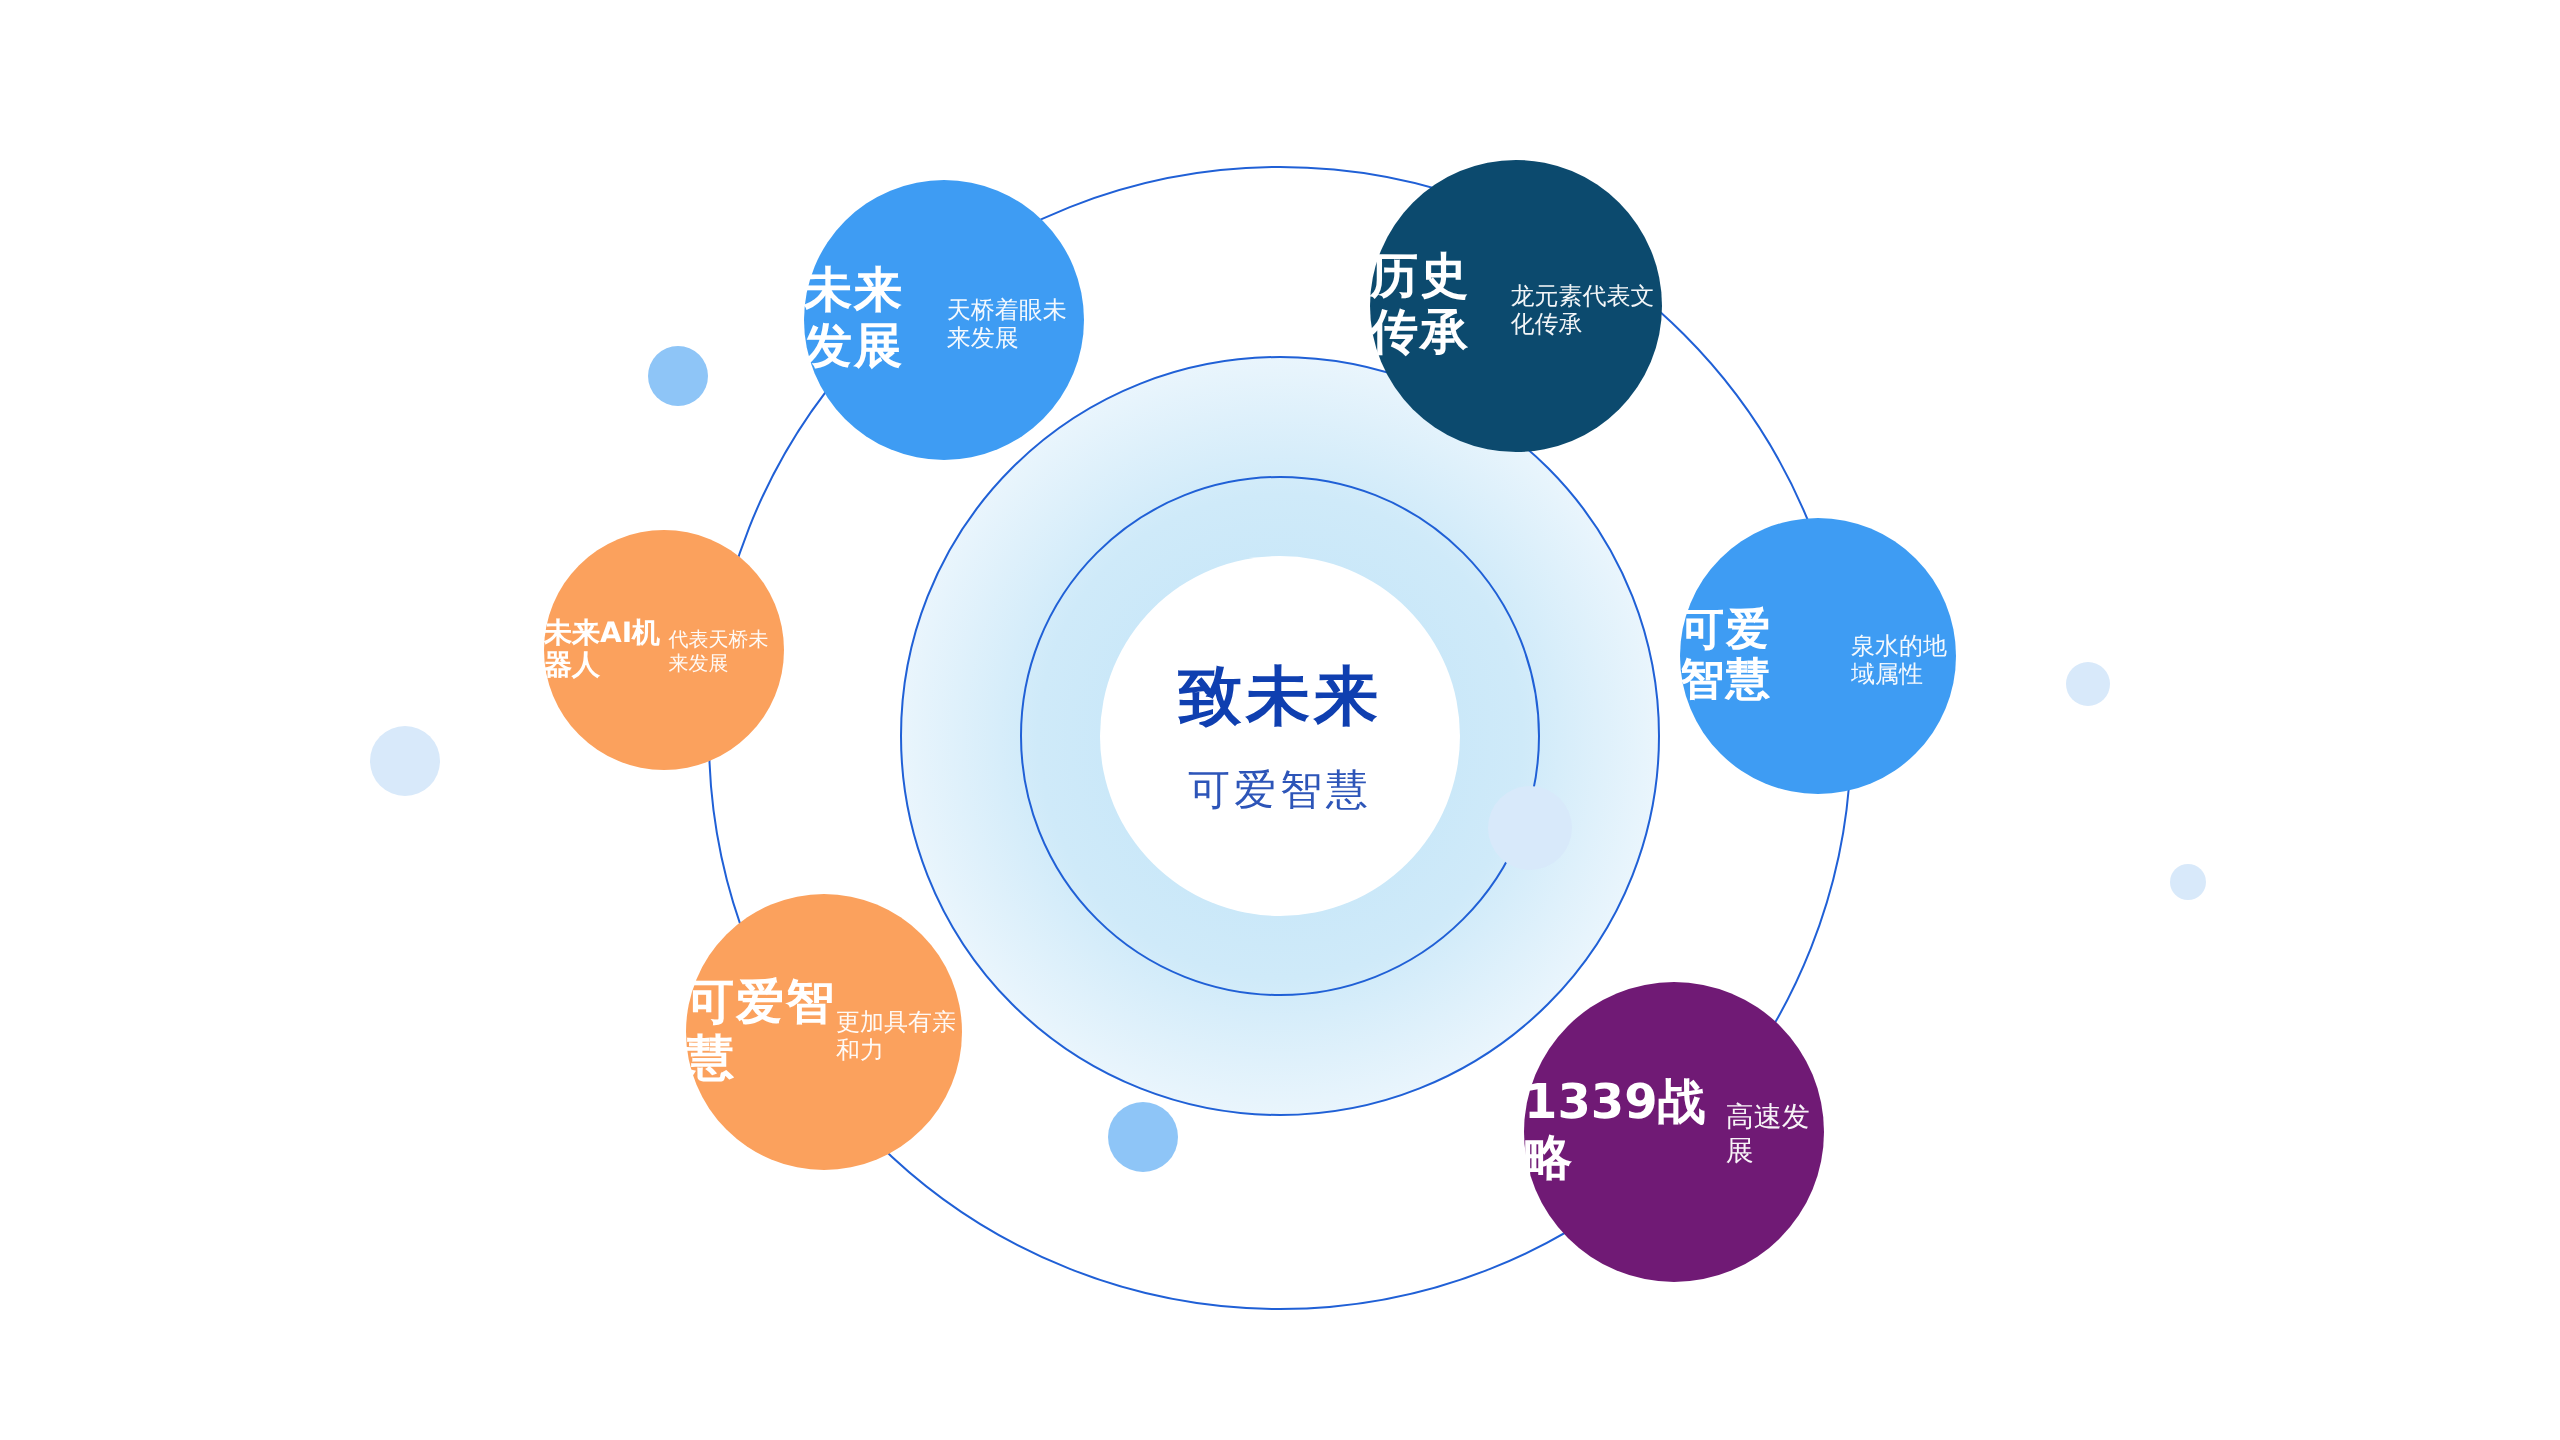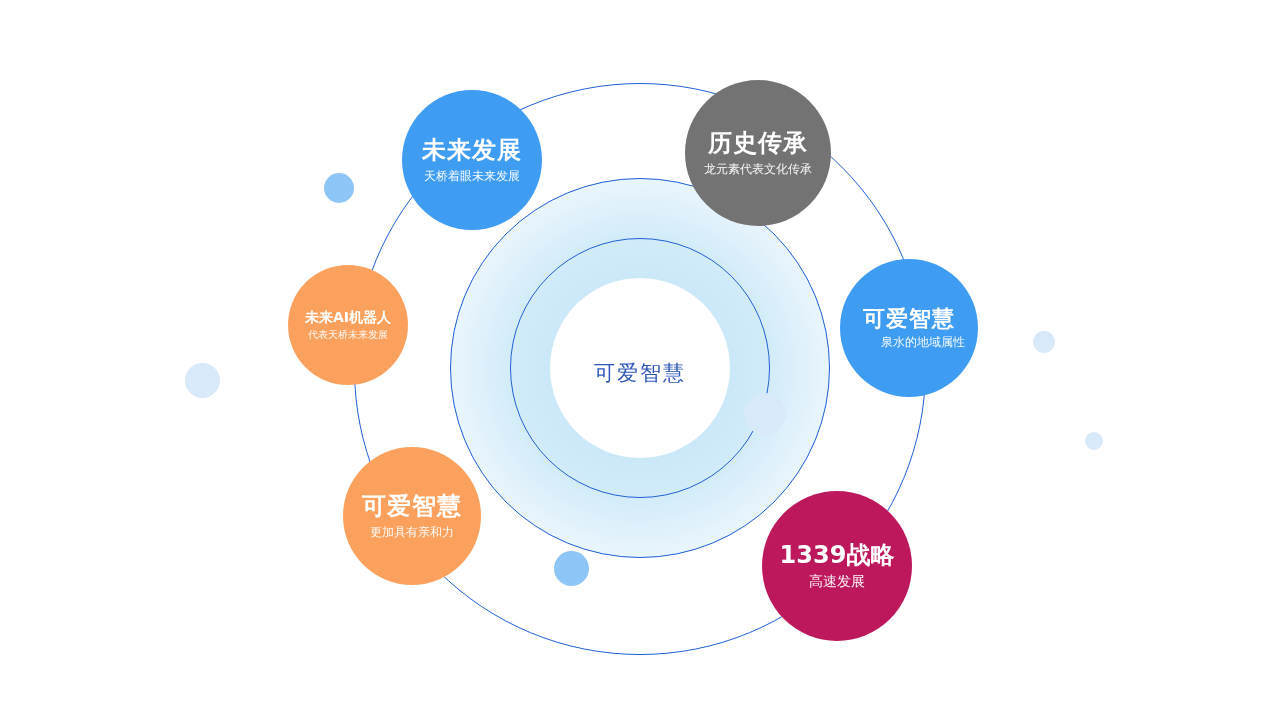--- a/index.html
+++ b/index.html
@@ -1,71 +1,72 @@
 <!DOCTYPE html>
 <html><head>
 <meta charset="utf-8">
 <style>
   html, body { margin:0; padding:0; }
   body { width:1280px; height:720px; background:#ffffff; position:relative; overflow:hidden;
          font-family:"DejaVu Sans","Liberation Sans",sans-serif; }
   .ring { position:absolute; border-radius:50%; box-sizing:border-box; }
   .glow { position:absolute; border-radius:50%; }
-  .node { position:absolute; border-radius:50%; display:flex; flex-direction:column;
-          align-items:center; justify-content:center; color:#fff; text-align:right; }
+  .node { position:absolute; border-radius:50%; display:flex; flex-direction:row;
+          align-items:center; justify-content:center; color:#fff; text-align:left; }
   .node .t { font-weight:bold; line-height:1.15; letter-spacing:1px; }
   .node .s { margin-top:4px; line-height:1.2; opacity:0.95; }
   .dot { position:absolute; border-radius:50%; }
   .center { position:absolute; border-radius:50%; background:#fff; display:flex; flex-direction:column;
             align-items:center; justify-content:center; }
   .center .t { font-size:32px; font-weight:bold; letter-spacing:2px; }
   .center .s { font-size:21px; margin-top:10px; letter-spacing:2px; }
 </style>
 </head>
 <body>
 
 <div class="glow" style="left:450px;top:178px;width:380px;height:380px;
             background:radial-gradient(circle, #bfe3f8 0%, #cfeaf9 45%, #eef7fd 75%, rgba(255,255,255,0) 100%);"></div>
 
 <div class="ring" style="left:354px;top:83px;width:572px;height:572px;border:1.5px solid #2060d6;"></div>
 <div class="ring" style="left:450px;top:178px;width:380px;height:380px;border:1.5px solid #2060d6;"></div>
 <div class="ring" style="left:510px;top:238px;width:260px;height:260px;border:1.5px solid #2060d6;"></div>
 
 <div class="center" style="left:550px;top:278px;width:180px;height:180px;">
+  <div class="t" style="color:#0f3fb0;">致未来</div>
   <div class="s" style="color:#2d55b8;">可爱智慧</div>
 </div>
 
 <div class="dot" style="left:324px;top:173px;width:30px;height:30px;background:#8ec5f7;"></div>
 <div class="dot" style="left:185px;top:363px;width:35px;height:35px;background:#d8e9fa;"></div>
 <div class="dot" style="left:1033px;top:331px;width:22px;height:22px;background:#d8e9fa;"></div>
 <div class="dot" style="left:1085px;top:432px;width:18px;height:18px;background:#d8e9fa;"></div>
 <div class="dot" style="left:744px;top:393px;width:42px;height:42px;background:#d8e9fa;"></div>
 <div class="dot" style="left:554px;top:551px;width:35px;height:35px;background:#8ec5f7;"></div>
 
 <div class="node" style="left:402px;top:90px;width:140px;height:140px;background:#3e9cf3;">
   <div class="t" style="font-size:24px;">未来发展</div>
   <div class="s" style="font-size:12px;">天桥着眼未来发展</div>
 </div>
 
-<div class="node" style="left:685px;top:80px;width:146px;height:146px;background:#737373;">
+<div class="node" style="left:685px;top:80px;width:146px;height:146px;background:#0c4a6e;">
   <div class="t" style="font-size:24px;">历史传承</div>
   <div class="s" style="font-size:12px;">龙元素代表文化传承</div>
 </div>
 
-<div class="node" style="left:288px;top:265px;width:120px;height:120px;background:#fba15d;">
+<div class="node" style="left:272px;top:265px;width:120px;height:120px;background:#fba15d;">
   <div class="t" style="font-size:14px;letter-spacing:0;">未来AI机器人</div>
   <div class="s" style="font-size:10px;">代表天桥未来发展</div>
 </div>
 
 <div class="node" style="left:840px;top:259px;width:138px;height:138px;background:#3e9cf3;">
   <div class="t" style="font-size:22px;">可爱智慧</div>
   <div class="s" style="font-size:12px;margin-left:28px;">泉水的地域属性</div>
 </div>
 
 <div class="node" style="left:343px;top:447px;width:138px;height:138px;background:#fba15d;">
   <div class="t" style="font-size:24px;">可爱智慧</div>
   <div class="s" style="font-size:12px;">更加具有亲和力</div>
 </div>
 
-<div class="node" style="left:762px;top:491px;width:150px;height:150px;background:#be185d;">
+<div class="node" style="left:762px;top:491px;width:150px;height:150px;background:#701a75;">
   <div class="t" style="font-size:24px;letter-spacing:0;">1339战略</div>
   <div class="s" style="font-size:14px;">高速发展</div>
 </div>
 
 </body></html>

